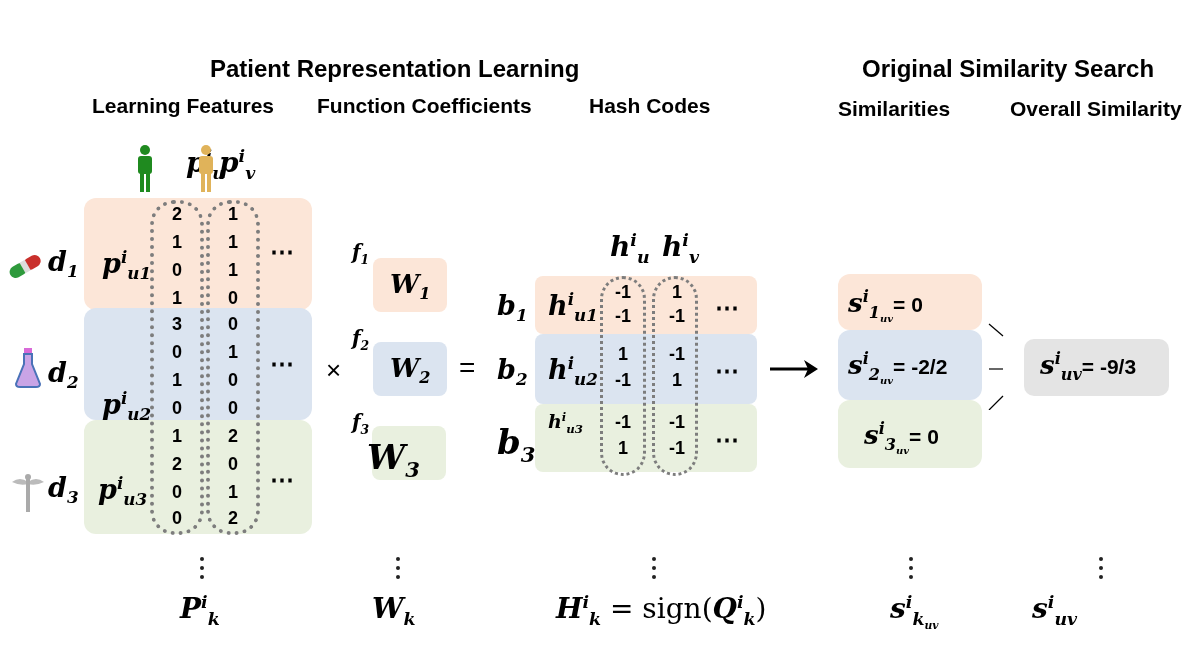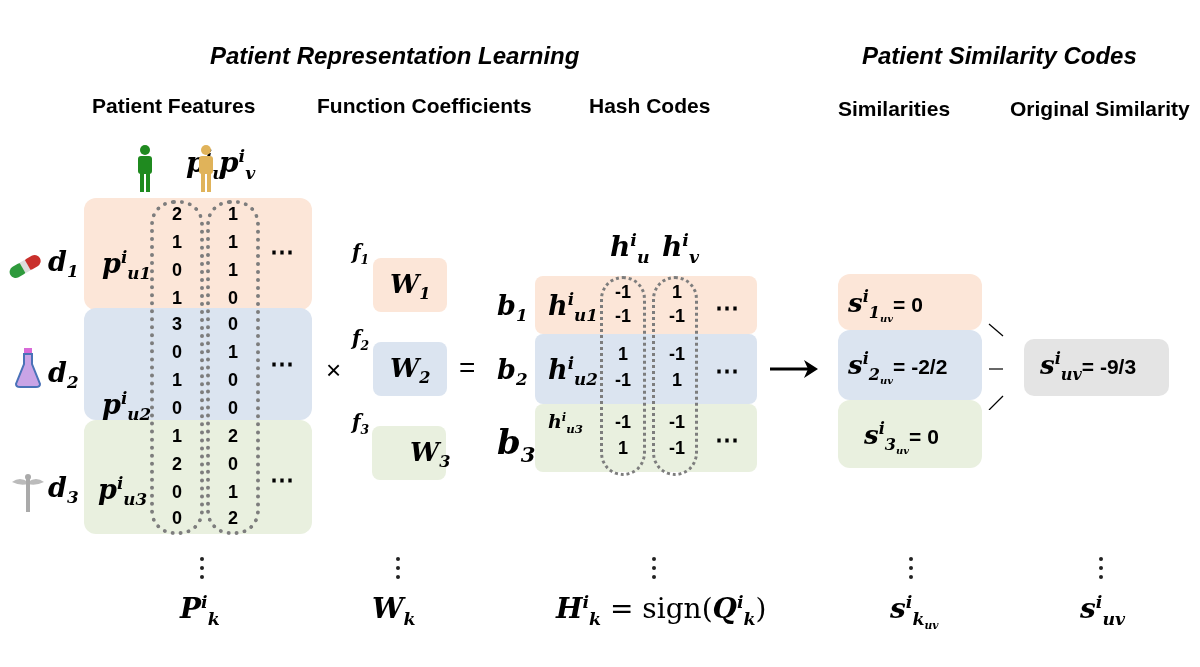--- a/index.html
+++ b/index.html
@@ -1,46 +1,46 @@
 <!DOCTYPE html>
 <html><head>
 <meta charset="utf-8">
 <style>
   html, body { margin:0; padding:0; background:#ffffff; }
   body { width:1200px; height:667px; position:relative; overflow:hidden;
          font-family:"Liberation Sans", sans-serif; color:#000; }
   .abs { position:absolute; }
-  .sec-title { font-style:italic; font-weight:bold; font-size:24px; white-space:nowrap; }
+  .sec-title { font-weight:bold; font-size:24px; white-space:nowrap;margin-top:13px; }
   .col-title { font-weight:bold; font-size:21px; white-space:nowrap; }
   .math { font-family:"DejaVu Serif", serif; font-style:italic; font-weight:bold; white-space:nowrap; }
   .math sub, .math sup { font-size:62%; line-height:0; }
   .box { position:absolute; border-radius:12px; }
   .orange { background:#fce6d8; }
   .blue { background:#dbe4f0; }
   .green { background:#e9f0df; }
   .gray { background:#e4e4e4; }
   .num { position:absolute; font-weight:bold; font-size:18px; text-align:center; width:30px;
          font-family:"Liberation Sans", sans-serif; }
   .pill { position:absolute; border:4px dotted #7d7d7d; border-radius:24px; box-sizing:border-box; }
   .dots { font-weight:bold; font-size:24px; letter-spacing:1px; }
   .vdots { position:absolute; width:6px; }
   .vdots i { display:block; width:4px; height:4px; background:#222; border-radius:50%; margin:0 0 5px 0; }
   .simtext { font-family:"Liberation Sans", sans-serif; font-weight:bold; font-style:normal; font-size:21px; }
 </style>
 </head>
 <body>
 
 <div class="abs sec-title" style="left:210px;top:42px;">Patient Representation Learning</div>
-<div class="abs sec-title" style="left:862px;top:42px;">Patient Similarity Codes</div>
-
-<div class="abs col-title" style="left:92px;top:94px;">Patient Features</div>
+<div class="abs sec-title" style="left:862px;top:42px;">Original Similarity Search</div>
+
+<div class="abs col-title" style="left:92px;top:94px;">Learning Features</div>
 <div class="abs col-title" style="left:317px;top:94px;">Function Coefficients</div>
 <div class="abs col-title" style="left:589px;top:94px;">Hash Codes</div>
 <div class="abs col-title" style="left:838px;top:97px;">Similarities</div>
-<div class="abs col-title" style="left:1010px;top:97px;">Original Similarity</div>
+<div class="abs col-title" style="left:1010px;top:97px;">Overall Similarity</div>
 
 <svg class="abs" style="left:136px;top:144px;" width="18" height="50">
   <circle cx="9" cy="6" r="5" fill="#1f8a1f"></circle>
   <rect x="2" y="12" width="14" height="18" rx="3" fill="#1f8a1f"></rect>
   <rect x="4" y="28" width="4" height="20" fill="#1f8a1f"></rect>
     <rect x="10" y="28" width="4" height="20" fill="#1f8a1f"></rect>
 </svg>
 <div class="abs math" style="left:158px;top:146px;font-size:28px;margin-left:28px;"><span>p</span><sup>i</sup><sub>u</sub></div>
 <svg class="abs" style="left:197px;top:144px;" width="18" height="50">
   <circle cx="9" cy="6" r="5" fill="#e0b35a"></circle>
@@ -119,21 +119,21 @@
 <div class="abs math" style="left:352px;top:240px;font-size:20px;"><span>f</span><sub>1</sub></div>
 <div class="box orange" style="left:373px;top:258px;width:74px;height:54px;border-radius:8px;"></div>
 <div class="abs math" style="left:390px;top:269px;font-size:26px;"><span>W</span><sub>1</sub></div>
 
 <div class="abs math" style="left:352px;top:326px;font-size:20px;"><span>f</span><sub>2</sub></div>
 <div class="box blue" style="left:373px;top:342px;width:74px;height:54px;border-radius:8px;"></div>
 <div class="abs math" style="left:390px;top:353px;font-size:26px;"><span>W</span><sub>2</sub></div>
 
 <div class="abs math" style="left:352px;top:410px;font-size:20px;"><span>f</span><sub>3</sub></div>
 <div class="box green" style="left:372px;top:426px;width:74px;height:54px;border-radius:8px;"></div>
-<div class="abs math" style="left:410px;top:437px;font-size:26px;"><span>W</span><sub>3</sub></div>
+<div class="abs math" style="left:367px;top:437px;font-size:34px;"><span>W</span><sub>3</sub></div>
 
 <div class="abs" style="left:459px;top:352px;font-size:28px;">=</div>
 
 <div class="abs math" style="left:610px;top:230px;font-size:28px;"><span>h</span><sup>i</sup><sub>u</sub></div>
 <div class="abs math" style="left:662px;top:230px;font-size:28px;"><span>h</span><sup>i</sup><sub>v</sub></div>
 
 <div class="box orange" style="left:535px;top:276px;width:222px;height:58px;border-radius:8px;"></div>
 <div class="box blue" style="left:535px;top:334px;width:222px;height:70px;border-radius:8px;"></div>
 <div class="box green" style="left:535px;top:404px;width:222px;height:68px;border-radius:8px;"></div>
 
@@ -212,13 +212,13 @@
 <div class="vdots" style="left:1099px;top:557px;">
     <i></i>
     <i></i>
     <i></i>
   </div>
 
 <div class="abs math" style="left:180px;top:592px;font-size:28px;"><span>P</span><sup>i</sup><sub>k</sub></div>
 <div class="abs math" style="left:372px;top:592px;font-size:28px;"><span>W</span><sub>k</sub></div>
 <div class="abs math" style="left:556px;top:592px;font-size:28px;"><span>H</span><sup>i</sup><sub>k</sub><span style="font-style:normal;font-weight:normal;margin-top:8px;"> = sign(</span><span>Q</span><sup>i</sup><sub>k</sub><span style="font-style:normal;font-weight:normal;">)</span></div>
 <div class="abs math" style="left:890px;top:592px;font-size:28px;"><span>s</span><sup>i</sup><sub><span>k</span><sub>uv</sub></sub></div>
-<div class="abs math" style="left:1080px;top:592px;font-size:28px;text-align:right;"><span>s</span><sup>i</sup><sub>uv</sub></div>
+<div class="abs math" style="left:1032px;top:592px;font-size:28px;text-align:right;"><span>s</span><sup>i</sup><sub>uv</sub></div>
 
 </body></html>

